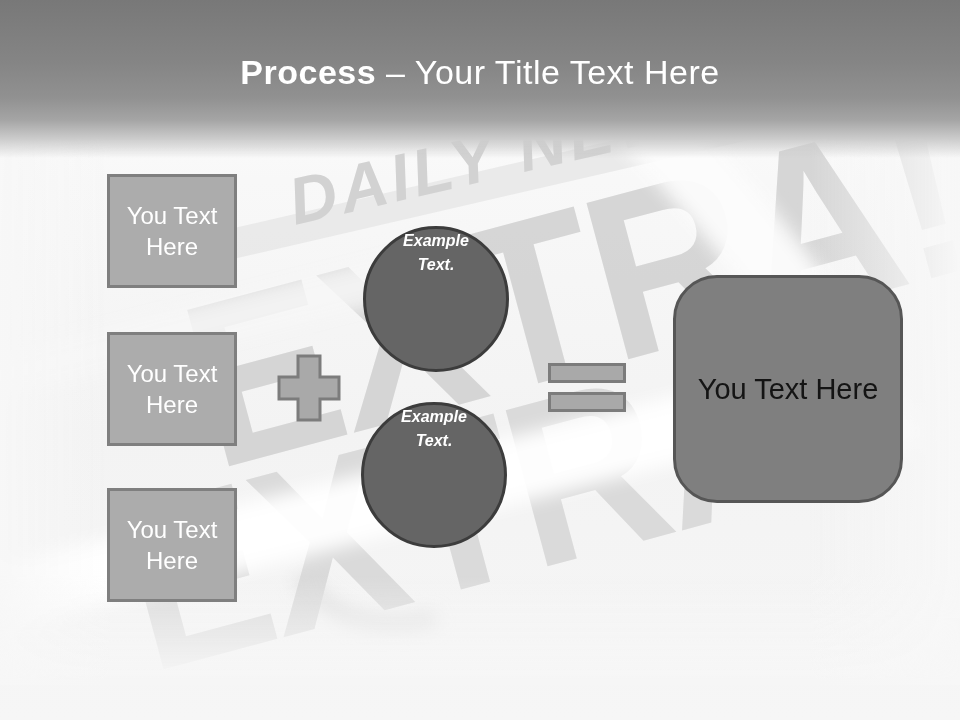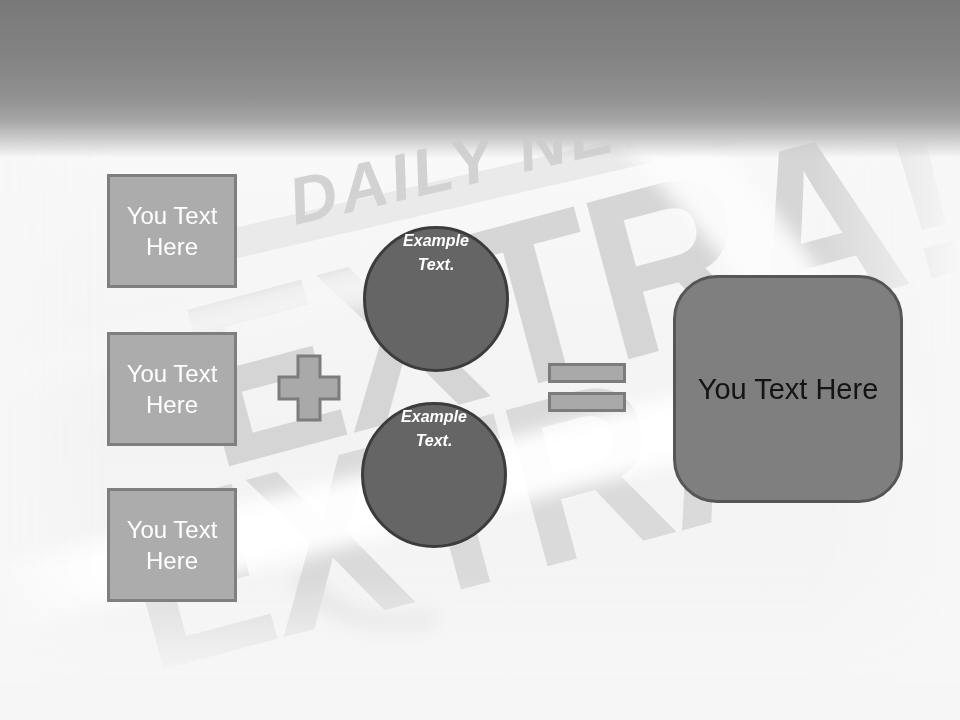--- a/index.html
+++ b/index.html
@@ -96,20 +96,23 @@
       <path d="M 640 -10 Q 790 140 900 330" stroke="#fcfcfc" stroke-width="70" fill="none" opacity="0.95"></path>
       <path d="M 300 452 q 45 62 135 42" stroke="#d9d9d9" stroke-width="14" fill="none" opacity="0.9"></path>
     </g>
 
     <rect x="0" y="450" width="960" height="110" fill="url(#gb)"></rect>
     <rect x="810" y="0" width="150" height="560" fill="url(#gr)"></rect>
     <rect x="0" y="0" width="110" height="560" fill="url(#gl)"></rect>
   </svg>
 
   <div class="header"></div>
+  <div class="title">
+    <span class="t-bold">Process</span><span class="t-sep"> – </span><span class="t-rest">Your Title Text Here</span>
+  </div>
 
   <div class="sq sq1">
     <span>You Text Here</span>
   </div>
   <div class="sq sq2">
     <span>You Text Here</span>
   </div>
   <div class="sq sq3">
     <span>You Text Here</span>
   </div>

